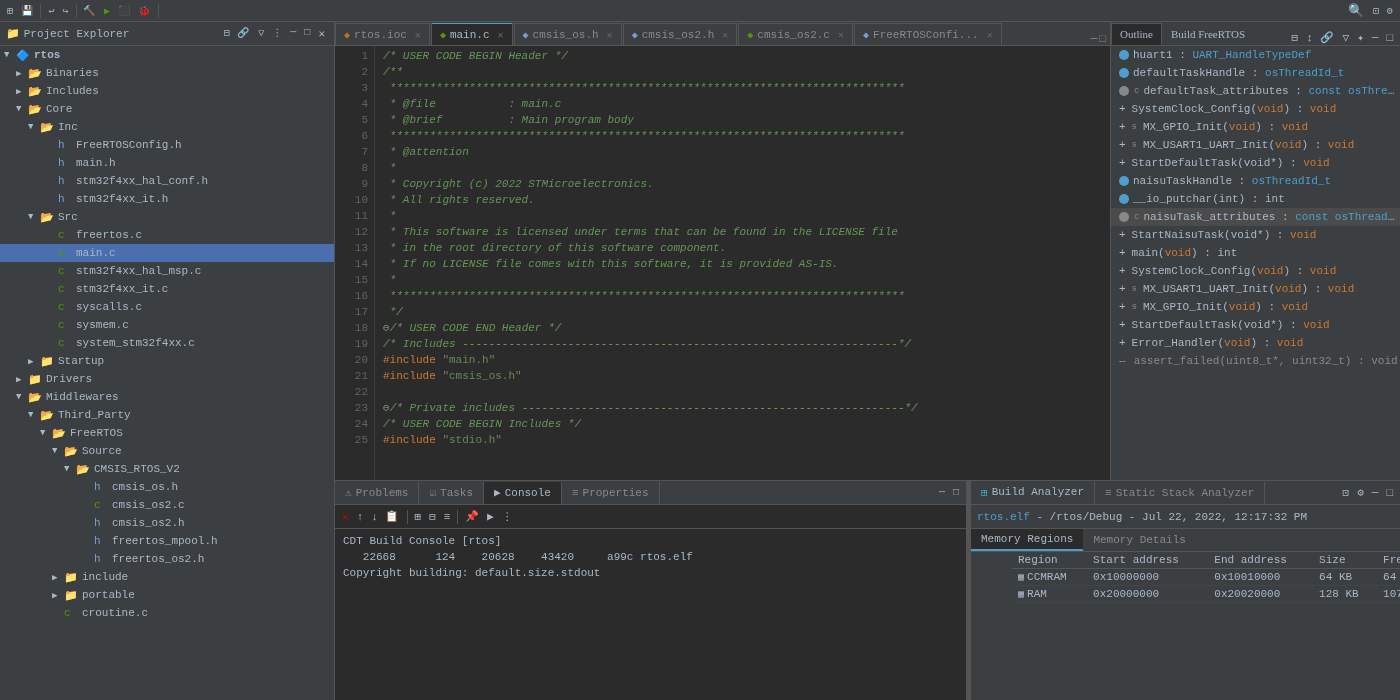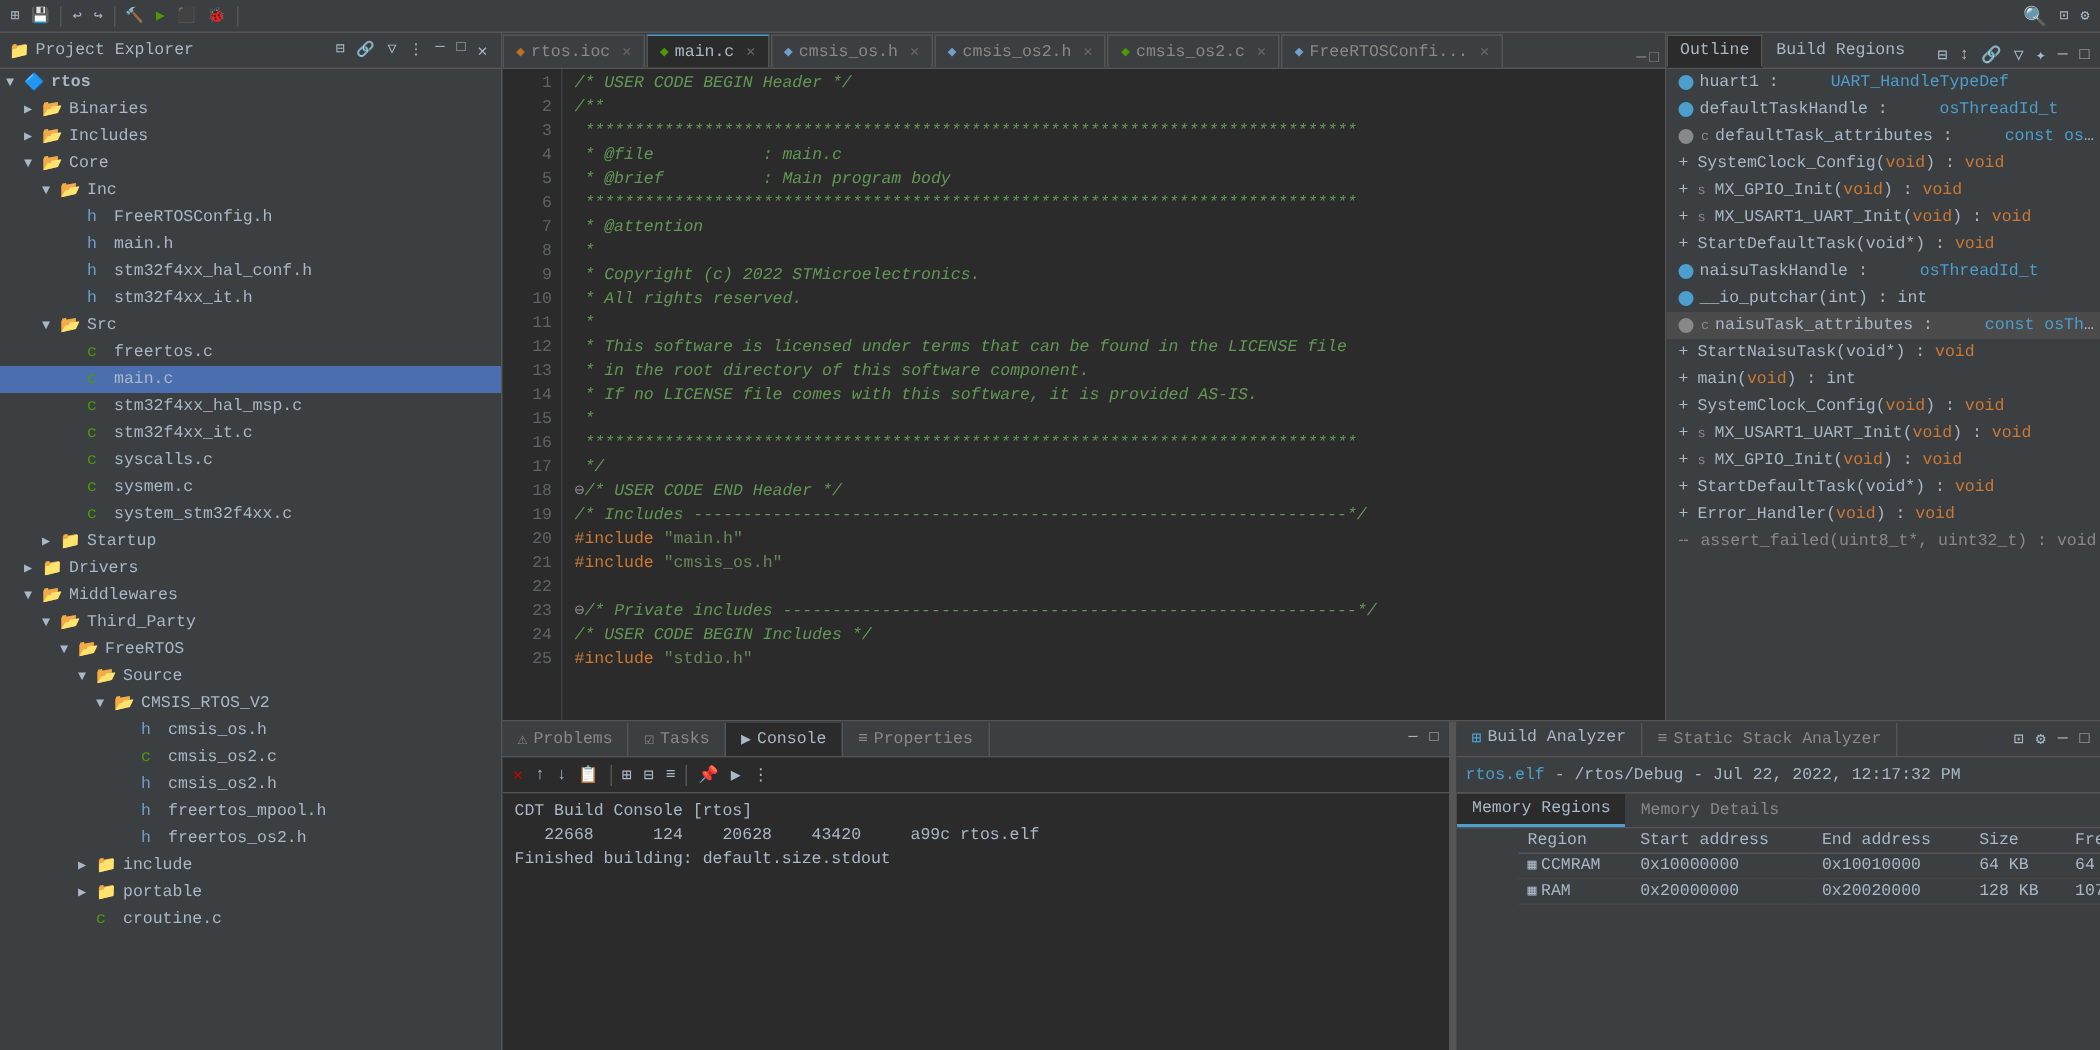--- a/index.html
+++ b/index.html
@@ -47,32 +47,32 @@
 
     
     .code-editor { flex: 1; background: #2b2b2b; display: flex; overflow: hidden; position: relative; }
     .line-numbers { width: 40px; background: #2b2b2b; color: #606366; text-align: right; padding: 0 6px 0 0; overflow: hidden; border-right: 1px solid #3c3f41; font-size: 11px; line-height: 16px; padding-top: 2px; }
     .code-content { flex: 1; overflow: auto; padding: 2px 8px; font-size: 11px; line-height: 16px; color: #a9b7c6; white-space: pre; }
     .editor-scrollbar-v { width: 10px; background: #2b2b2b; }
 
     
     .outline-panel { width: 290px; min-width: 290px; display: flex; flex-direction: column; border-left: 1px solid #555; }
     .outline-tabs { height: 24px; background: #3c3f41; border-bottom: 1px solid #555; display: flex; align-items: flex-end; }
-    .outline-tab { padding: 2px 8px; font-size: 11px; color: #a9b7c6; cursor: pointer; border: 1px solid transparent; height: 22px; display: flex; align-items: center; }
+    .outline-tab { padding: 2px 8px; font-size: 11px; color: #a9b7c6; cursor: pointer; border: 1px solid transparent; height: 22px; display: flex; align-items: center; font-family: Liberation Serif, serif; }
     .outline-tab.active { background: #2b2b2b; border-color: #555; border-bottom-color: #2b2b2b; }
     .outline-tab-actions { margin-left: auto; display: flex; align-items: center; padding: 0 4px; gap: 2px; }
     .outline-btn { color: #a9b7c6; font-size: 11px; cursor: pointer; padding: 1px 3px; }
     .outline-content { flex: 1; overflow-y: auto; background: #3c3f41; }
     .outline-item { display: flex; align-items: center; height: 18px; padding-left: 8px; font-size: 11px; gap: 4px; }
     .outline-item.highlighted { background: #4b4b4b; }
     .outline-dot { width: 10px; height: 10px; border-radius: 50%; display: inline-block; flex-shrink: 0; }
     .outline-dot.blue { background: #4b9ecd; }
     .outline-plus { color: #a9b7c6; font-size: 11px; margin-right: 2px; }
     .outline-text { color: #a9b7c6; font-size: 11px; white-space: nowrap; overflow: hidden; text-overflow: ellipsis; }
-    .outline-text .type { color: #4b9ecd; margin-left: 28px; }
+    .outline-text .type { color: #4b9ecd; }
     .outline-text .void-kw { color: #cc7832; }
 
     
     .bottom-area { height: 220px; display: flex; border-top: 1px solid #555; }
     .console-panel { flex: 1; display: flex; flex-direction: column; }
     .console-tabs { height: 24px; background: #3c3f41; border-bottom: 1px solid #555; display: flex; align-items: center; gap: 0; }
     .console-tab { padding: 2px 10px; font-size: 11px; color: #888; cursor: pointer; height: 22px; display: flex; align-items: center; gap: 4px; border-right: 1px solid #555; }
     .console-tab.active { color: #a9b7c6; background: #2b2b2b; }
     .console-tab-actions { margin-left: auto; display: flex; align-items: center; gap: 2px; padding: 0 4px; }
     .console-toolbar { height: 24px; background: #2b2b2b; border-bottom: 1px solid #555; display: flex; align-items: center; padding: 0 4px; gap: 2px; }
@@ -409,21 +409,21 @@
               <div>25</div>
             </div>
           <div class="code-content" id="code-area"><div><span style="color:#629755; font-style:italic">/* USER CODE BEGIN Header */</span></div><div><span style="color:#629755; font-style:italic">/**</span></div><div><span style="color:#629755; font-style:italic"> ******************************************************************************</span></div><div><span style="color:#629755; font-style:italic"> * @file           : main.c</span></div><div><span style="color:#629755; font-style:italic"> * @brief          : Main program body</span></div><div><span style="color:#629755; font-style:italic"> ******************************************************************************</span></div><div><span style="color:#629755; font-style:italic"> * @attention</span></div><div><span style="color:#629755; font-style:italic"> *</span></div><div><span style="color:#629755; font-style:italic"> * Copyright (c) 2022 STMicroelectronics.</span></div><div><span style="color:#629755; font-style:italic"> * All rights reserved.</span></div><div><span style="color:#629755; font-style:italic"> *</span></div><div><span style="color:#629755; font-style:italic"> * This software is licensed under terms that can be found in the LICENSE file</span></div><div><span style="color:#629755; font-style:italic"> * in the root directory of this software component.</span></div><div><span style="color:#629755; font-style:italic"> * If no LICENSE file comes with this software, it is provided AS-IS.</span></div><div><span style="color:#629755; font-style:italic"> *</span></div><div><span style="color:#629755; font-style:italic"> ******************************************************************************</span></div><div><span style="color:#629755; font-style:italic"> */</span></div><div><span style="color:#888">⊖</span><span style="color:#629755; font-style:italic">/* USER CODE END Header */</span></div><div><span style="color:#629755; font-style:italic">/* Includes ------------------------------------------------------------------*/</span></div><div><span style="color:#cc7832">#include</span> <span style="color:#6a8759">"main.h"</span></div><div><span style="color:#cc7832">#include</span> <span style="color:#6a8759">"cmsis_os.h"</span></div><div>&nbsp;</div><div><span style="color:#888">⊖</span><span style="color:#629755; font-style:italic">/* Private includes ----------------------------------------------------------*/</span></div><div><span style="color:#629755; font-style:italic">/* USER CODE BEGIN Includes */</span></div><div><span style="color:#cc7832">#include</span> <span style="color:#6a8759">"stdio.h"</span></div></div>
           <div class="editor-scrollbar-v"></div>
         </div>
       </div>
 
       <div class="outline-panel">
         <div class="outline-tabs">
           <div class="outline-tab active">Outline</div>
-          <div class="outline-tab">Build Regions</div>
+          <div class="outline-tab">Build FreeRTOS</div>
           <div class="outline-tab-actions">
             <span class="outline-btn">⊟</span>
             <span class="outline-btn">↕</span>
             <span class="outline-btn">🔗</span>
             <span class="outline-btn">▽</span>
             <span class="outline-btn">✦</span>
             <span class="outline-btn">─</span>
             <span class="outline-btn">□</span>
           </div>
         </div>
@@ -563,21 +563,21 @@
           <span class="console-btn">⊟</span>
           <span class="console-btn">≡</span>
           <span class="toolbar-sep"></span>
           <span class="console-btn">📌</span>
           <span class="console-btn">▶</span>
           <span class="console-btn">⋮</span>
         </div>
         <div class="console-content">
           <div class="console-text">CDT Build Console [rtos]</div>
           <div class="console-text">   22668      124    20628    43420     a99c rtos.elf</div>
-          <div class="console-text">Finished building: default.size.stdout</div>
+          <div class="console-text">Copyright building: default.size.stdout</div>
           <div class="console-text"></div>
           <div class="console-text"></div>
         </div>
       </div>
 
       <div class="vertical-resize"></div>
 
       <div class="build-analyzer">
         <div class="ba-tabs">
           <div class="ba-tab active">

